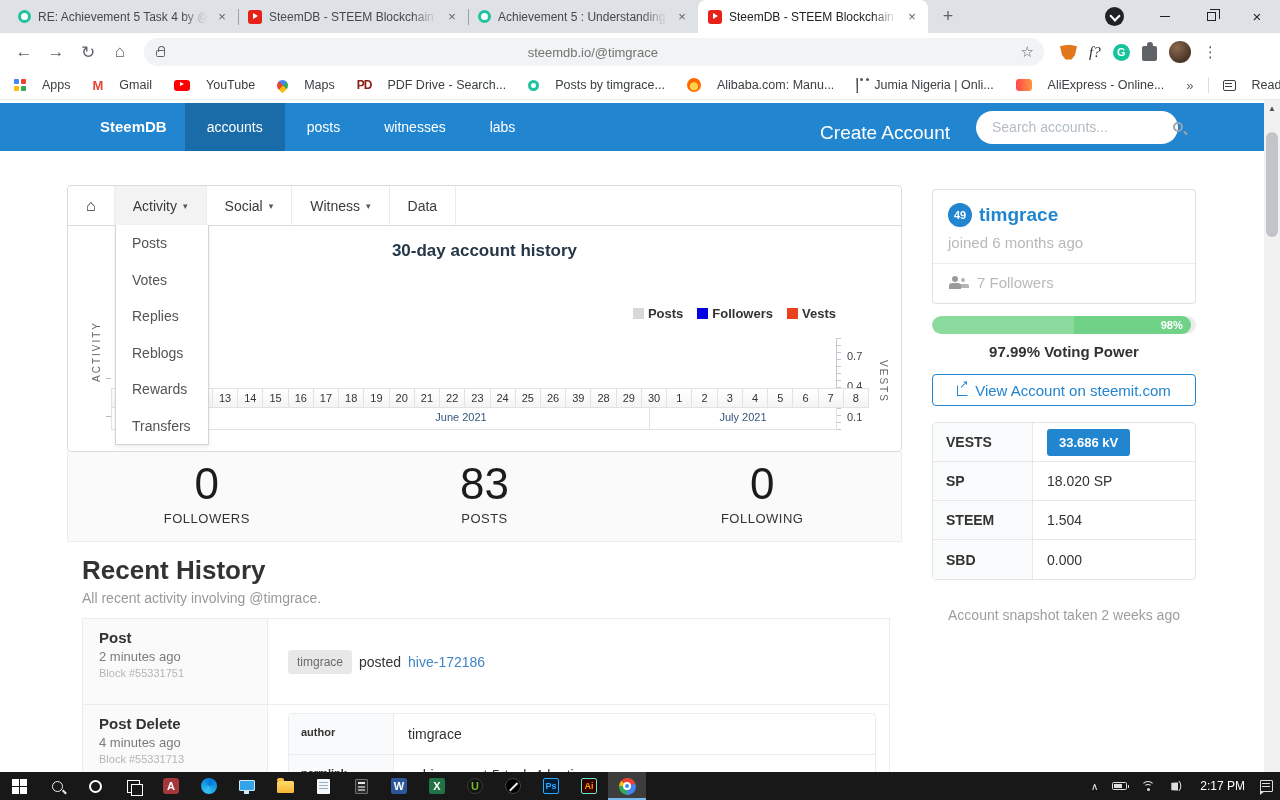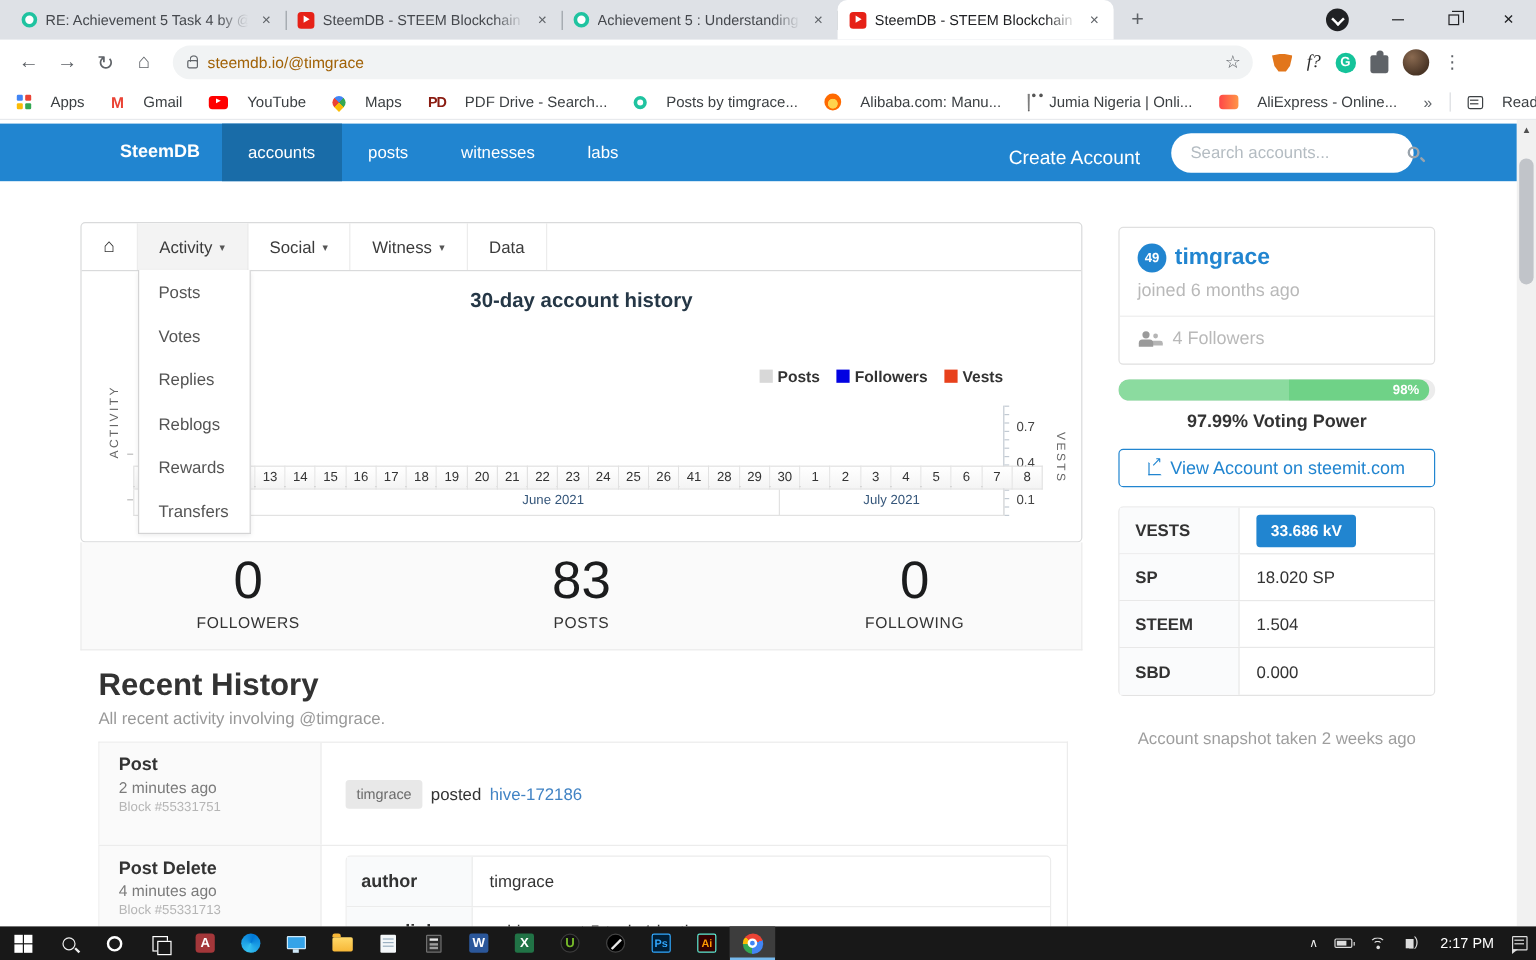--- a/index.html
+++ b/index.html
@@ -24,21 +24,21 @@
   .wbtn { width:46px; height:33px; display:flex; align-items:center; justify-content:center; color:#202124; font-size:15px; }
   .wbtn .minbar { width:10px; height:1.5px; background:#202124; }
   .wbtn .rest { width:9px; height:9px; border:1.2px solid #202124; position:relative; background:#dee1e6; }
   .wbtn .rest::before { content:""; position:absolute; left:2px; top:-4px; width:9px; height:9px; border:1.2px solid #202124; border-left:none; border-bottom:none; }
 
   .toolbar { height:38px; background:#fff; display:flex; align-items:center; padding:0 8px 0 10px; gap:4px; }
   .navic { width:28px; height:28px; display:flex; align-items:center; justify-content:center; font-size:17px; color:#5f6368; }
   .omnibox { flex:none; width:900px; height:28px; background:#f1f3f4; border-radius:14px; display:flex; align-items:center; padding:0 10px 0 12px; gap:8px; margin-left:6px; }
   .lock { width:9px; height:7px; border:1.4px solid #5f6368; border-radius:1.5px; position:relative; margin-top:3px; }
   .lock::before { content:""; position:absolute; left:1px; top:-5px; width:5px; height:5px; border:1.4px solid #5f6368; border-bottom:none; border-radius:4px 4px 0 0; }
-  .url { font-size:13px; color:#a16207; flex:1; }
+  .url { font-size:13px; color:#737373; flex:1;text-align:center; }
   .star { font-size:15px; color:#5f6368; }
   .extrow { display:flex; align-items:center; gap:12px; margin-left:12px; }
   .fox { width:17px; height:15px; background:#e2761b; clip-path:polygon(50% 0,100% 12%,88% 70%,68% 100%,32% 100%,12% 70%,0 12%); }
   .fq { font-family:"Liberation Serif", serif; font-style:italic; font-size:15px; color:#2b2b2b; }
   .gram { width:17px; height:17px; border-radius:50%; background:#15c39a; color:#fff; font-size:11px; font-weight:bold; text-align:center; line-height:17px; }
   .puzzle { width:15px; height:15px; background:#5f6368; border-radius:2px; position:relative; margin-top:2px; }
   .puzzle::before { content:""; position:absolute; top:-4px; left:5px; width:6px; height:6px; background:#5f6368; border-radius:50%; }
   .avatar { width:22px; height:22px; border-radius:50%; background:radial-gradient(circle at 35% 30%, #8a6a50, #4a3526 70%); }
   .kebab { font-size:15px; color:#5f6368; letter-spacing:0; }
 
@@ -65,21 +65,21 @@
   .chev2 { font-size:13px; color:#5f6368; }
 
   
   .page { position:relative; width:1280px; height:672px; background:#fff; overflow:hidden; }
 
   .steem-navbar { position:absolute; left:0; right:16px; top:3px; height:48px; background:#2185d0; display:flex; align-items:center; color:#fff; padding-left:82px; }
   .brand { font-weight:bold; font-size:15px; padding:0 18px; line-height:48px; }
   .nav-item { font-size:14px; padding:0 22px; line-height:48px; }
   .nav-item.active { background:#196ca8; }
   .nav-right { margin-left:auto; display:flex; align-items:center; gap:26px; margin-right:86px; }
-  .create-acct { font-size:16px;margin-top:12px; }
+  .create-acct { font-size:19px;margin-top:12px; }
   .nav-search { width:202px; height:33px; background:#fff; border-radius:17px; display:flex; align-items:center; padding:0 12px 0 16px; }
   .nav-search input { border:none; outline:none; flex:1; font-size:14px; color:#333; font-family:inherit; background:transparent; }
   .nav-search input::placeholder { color:#b4bcc2; }
   .mag { width:10px; height:10px; border:2px solid #9aa4ad; border-radius:50%; position:relative; flex:none; }
   .mag::after { content:""; position:absolute; left:8px; top:8px; width:5px; height:2px; background:#9aa4ad; transform:rotate(45deg); border-radius:1px; }
 
   
   .acct-card { position:absolute; left:67px; top:85px; width:835px; height:267px; background:#fff; border:1px solid #d9dadb; border-radius:4px; }
   .acct-menu { height:40px; display:flex; border-bottom:1px solid #d9dadb; font-size:14px; color:#3b3b3b; }
   .am-item { display:flex; align-items:center; gap:6px; padding:0 18px; border-right:1px solid #ececec; }
@@ -124,21 +124,21 @@
   .hleft { width:185px; background:#fafafa; border-right:1px solid #ececec; padding:10px 0 0 16px; }
   .htype { font-size:15px; font-weight:bold; color:#333; }
   .htime { font-size:13px; color:#7b7b7b; margin-top:3px; }
   .hblock { font-size:11px; color:#b5b5b5; margin-top:3px; }
   .hright { flex:1; display:flex; align-items:center; padding-left:20px; font-size:14px; color:#333; gap:7px; }
   .ubadge { background:#e8e8e8; color:#6b6b6b; font-size:12px; padding:5px 9px; border-radius:3px; }
   .hlink { color:#4183c4; }
   .optable { margin:8px 0 0 20px; width:588px; border:1px solid #ececec; border-radius:4px; align-self:flex-start; }
   .oprow { display:flex; border-bottom:1px solid #ececec; }
   .oprow:last-child { border-bottom:none; }
-  .opl { width:105px; background:#f9fafb; border-right:1px solid #ececec; font-size:15px; font-weight:bold; color:#333; padding:12px 0 12px 12px; }
+  .opl { width:105px; background:#f9fafb; border-right:1px solid #ececec; font-size:11px; font-weight:bold; color:#333; padding:12px 0 12px 12px; }
   .opv { flex:1; font-size:14px; color:#333; padding:12px 0 12px 14px; }
 
   
   .sidebar { position:absolute; left:932px; top:89px; width:264px; }
   .scard { border:1px solid #e0e0e0; border-radius:4px; background:#fff; }
   .sc-top { padding:13px 15px 12px; }
   .repbadge { display:inline-block; width:24px; height:24px; border-radius:50%; background:#2185d0; color:#fff; font-size:11px; font-weight:bold; text-align:center; line-height:24px; vertical-align:middle; }
   .uname { color:#2185d0; font-size:19px; font-weight:bold; vertical-align:middle; margin-left:7px; }
   .joined { color:#b9b9b9; font-size:15px; margin-top:7px; }
   .sc-div { border-top:1px solid #ededed; }
@@ -418,21 +418,21 @@
           <span class="day">17</span>
           <span class="day">18</span>
           <span class="day">19</span>
           <span class="day">20</span>
           <span class="day">21</span>
           <span class="day">22</span>
           <span class="day">23</span>
           <span class="day">24</span>
           <span class="day">25</span>
           <span class="day">26</span>
-          <span class="day">41</span>
+          <span class="day">39</span>
           <span class="day">28</span>
           <span class="day">29</span>
           <span class="day">30</span>
           <span class="day">1</span>
           <span class="day">2</span>
           <span class="day">3</span>
           <span class="day">4</span>
           <span class="day">5</span>
           <span class="day">6</span>
           <span class="day">7</span>
@@ -508,21 +508,21 @@
 
   <div class="sidebar">
     <div class="scard">
       <div class="sc-top">
         <span class="repbadge">49</span><span class="uname">timgrace</span>
         <div class="joined">joined 6 months ago</div>
       </div>
       <div class="sc-div"></div>
       <div class="sc-fol">
         <span class="ppl"></span>
-        <span>4 Followers</span>
+        <span>7 Followers</span>
       </div>
     </div>
 
     <div class="vp-bar">
       <div class="vp-fill">
           <span>98%</span>
         </div>
     </div>
     <div class="vp-text">97.99% Voting Power</div>
 

